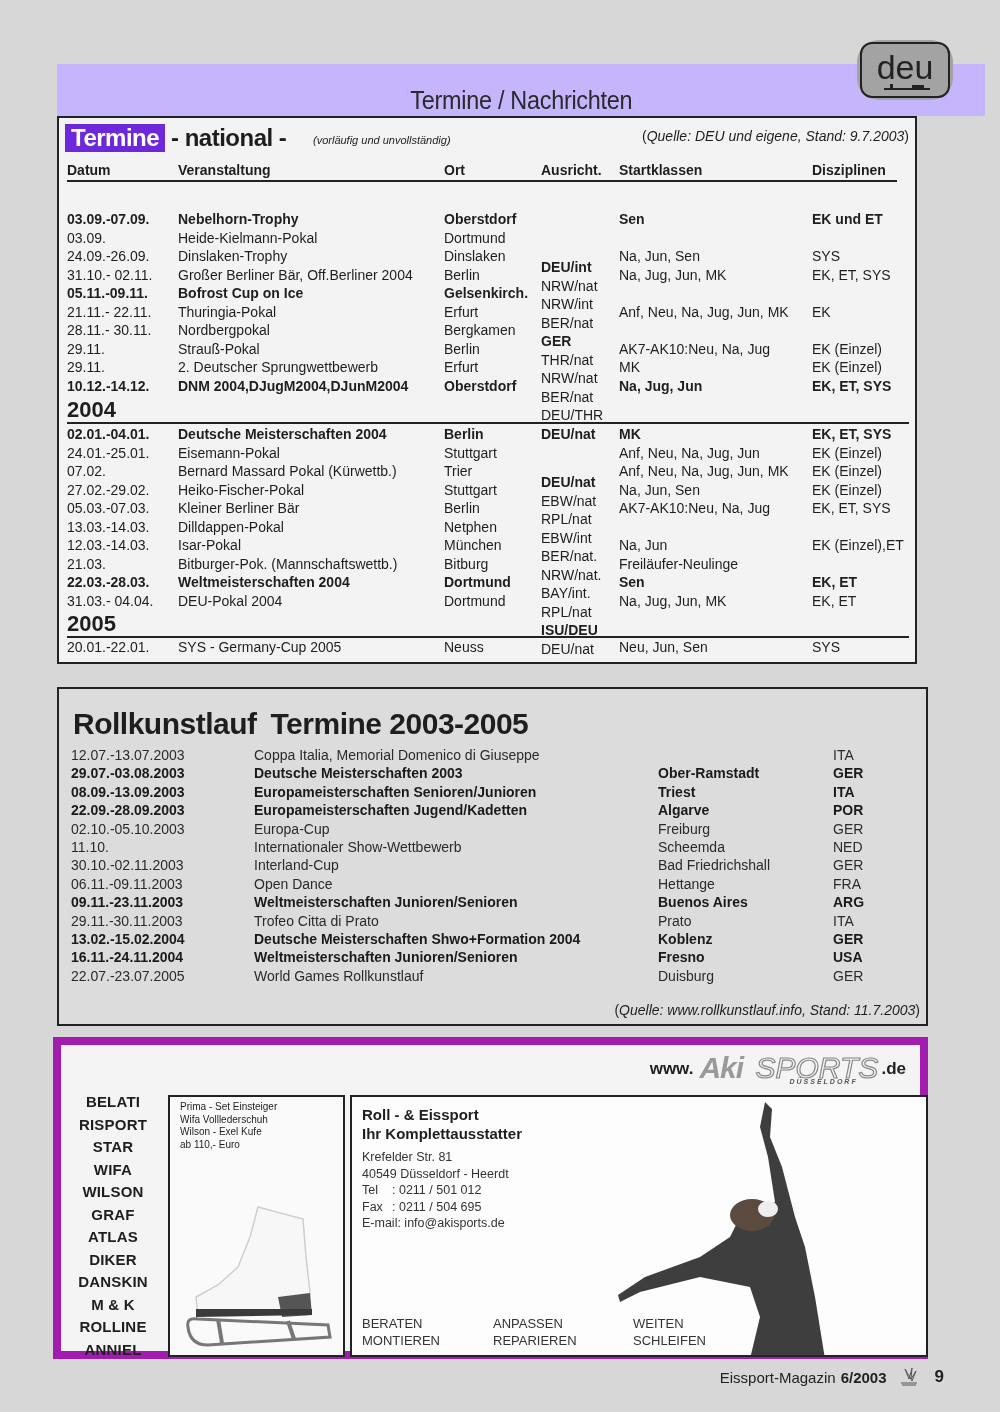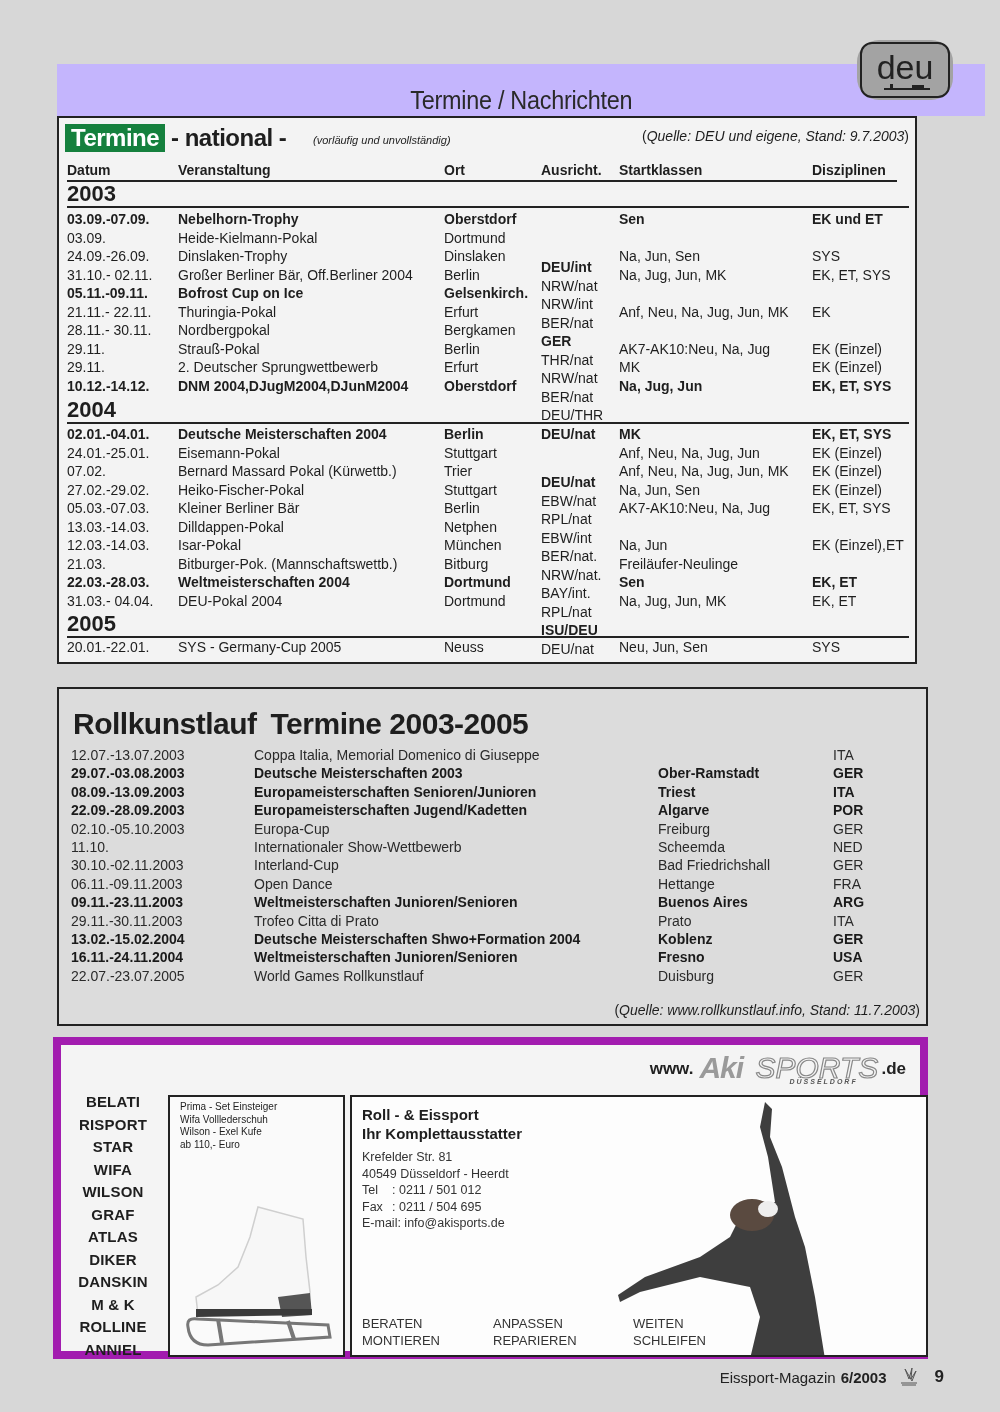--- a/index.html
+++ b/index.html
@@ -33,21 +33,21 @@
   .deu-logo-text { font-size: 34px; line-height: 34px; color: #222; margin-top: -6px; }
   .deu-skate { width: 54px; height: 8px; position: absolute; bottom: 4px; left: 18px; }
 
   
   .national-box {
     position: absolute; left: 57px; top: 116px; width: 860px; height: 548px;
     background: #f3f3f3; border: 2px solid #222;
   }
   .nat-title-row { position: absolute; left: 6px; top: 6px; right: 6px; height: 30px; }
   .termine-badge {
-    position: absolute; left: 0; top: 0; background: #15803d; color: #fff;
+    position: absolute; left: 0; top: 0; background: #6d28d9; color: #fff;
     font-size: 24px; font-weight: bold; padding: 0 6px; height: 28px; line-height: 28px;
     letter-spacing: -0.5px;
   }
   .national-label {
     position: absolute; left: 106px; top: 0; font-size: 24px; font-weight: bold; letter-spacing: -0.5px; line-height: 28px;
   }
   .prelim-note { position: absolute; left: 248px; top: 10px; font-size: 11px; font-style: italic; }
   .source-note { position: absolute; right: 0; top: 4px; font-size: 14px; font-style: italic; }
   .source-note .i { font-style: normal; }
 
@@ -159,21 +159,20 @@
 
   <div class="col-headers">
     <span style="left:0">Datum</span>
     <span style="left:111px">Veranstaltung</span>
     <span style="left:377px">Ort</span>
     <span style="left:474px">Ausricht.</span>
     <span style="left:552px">Startklassen</span>
     <span style="left:745px">Disziplinen</span>
   </div>
 
-  <div class="year-heading" style="top:62px">2003</div>
   <div class="rows" style="top:92px">
       <div class="row bold">
         <span class="c-date">03.09.-07.09.</span>
         <span class="c-event">Nebelhorn-Trophy</span>
         <span class="c-place">Oberstdorf</span>
         <span class="c-org">DEU/int</span>
         <span class="c-class">Sen</span>
         <span class="c-disc">EK und ET</span>
       </div>
       <div class="row">

